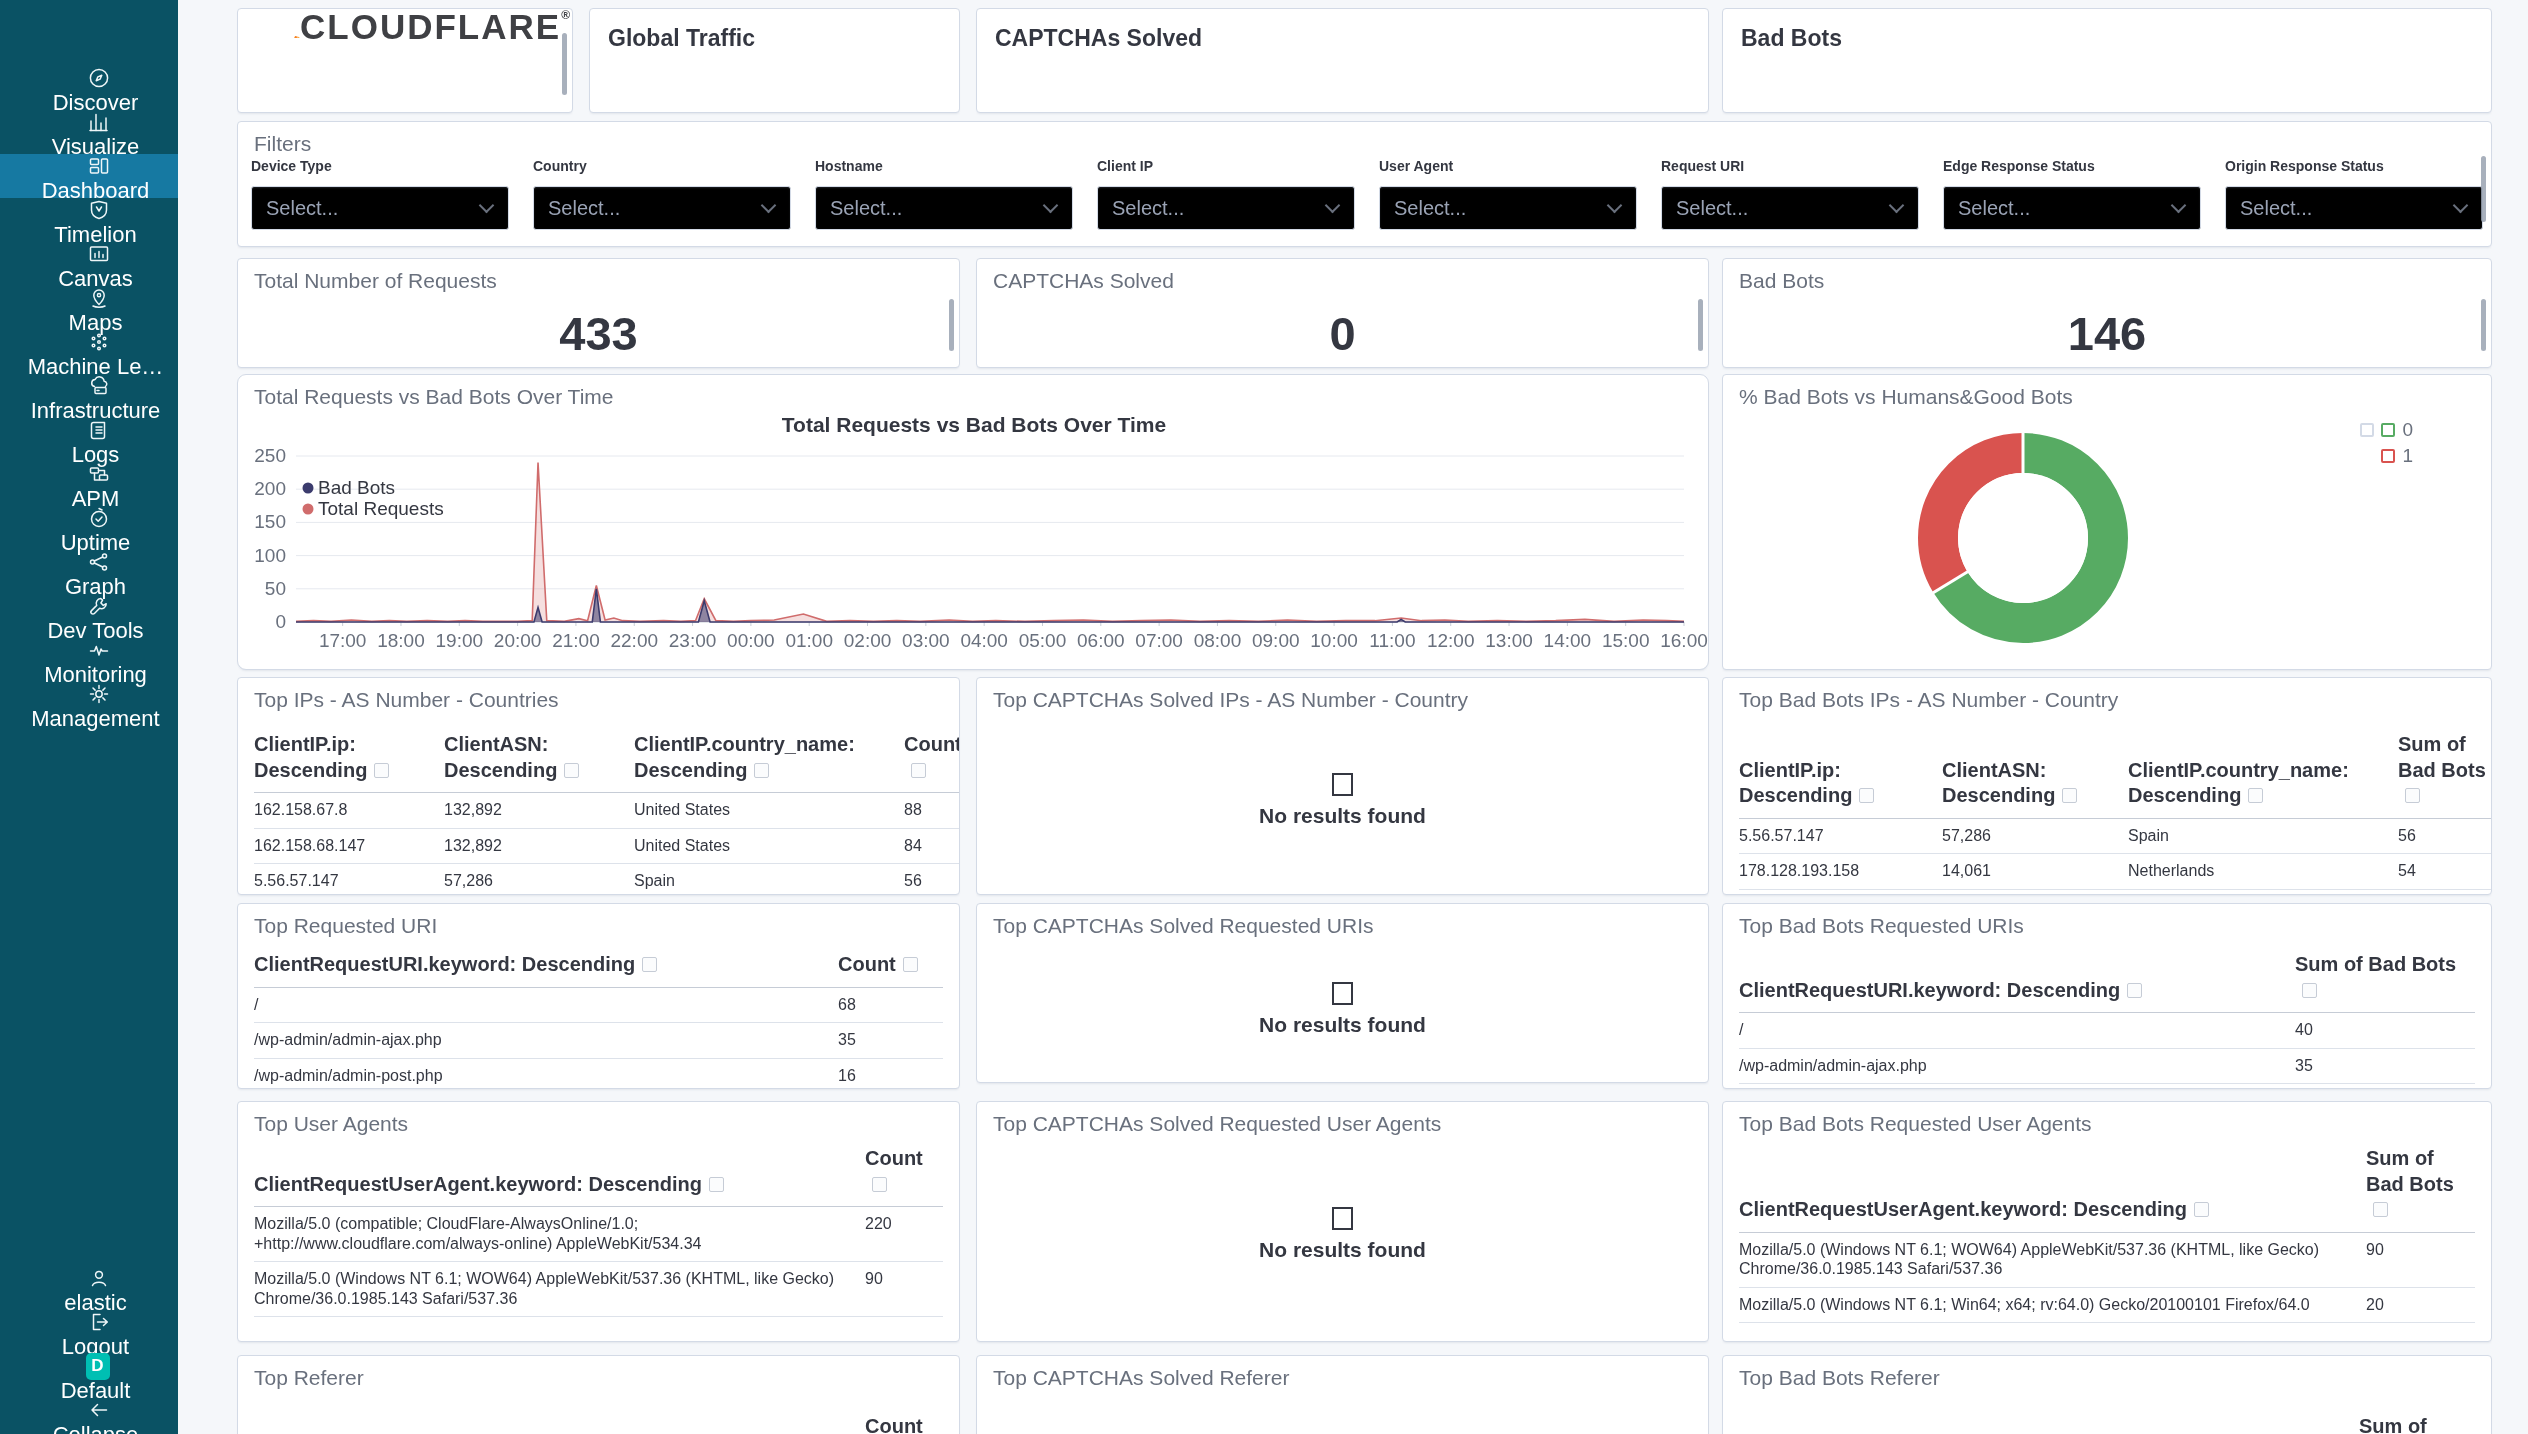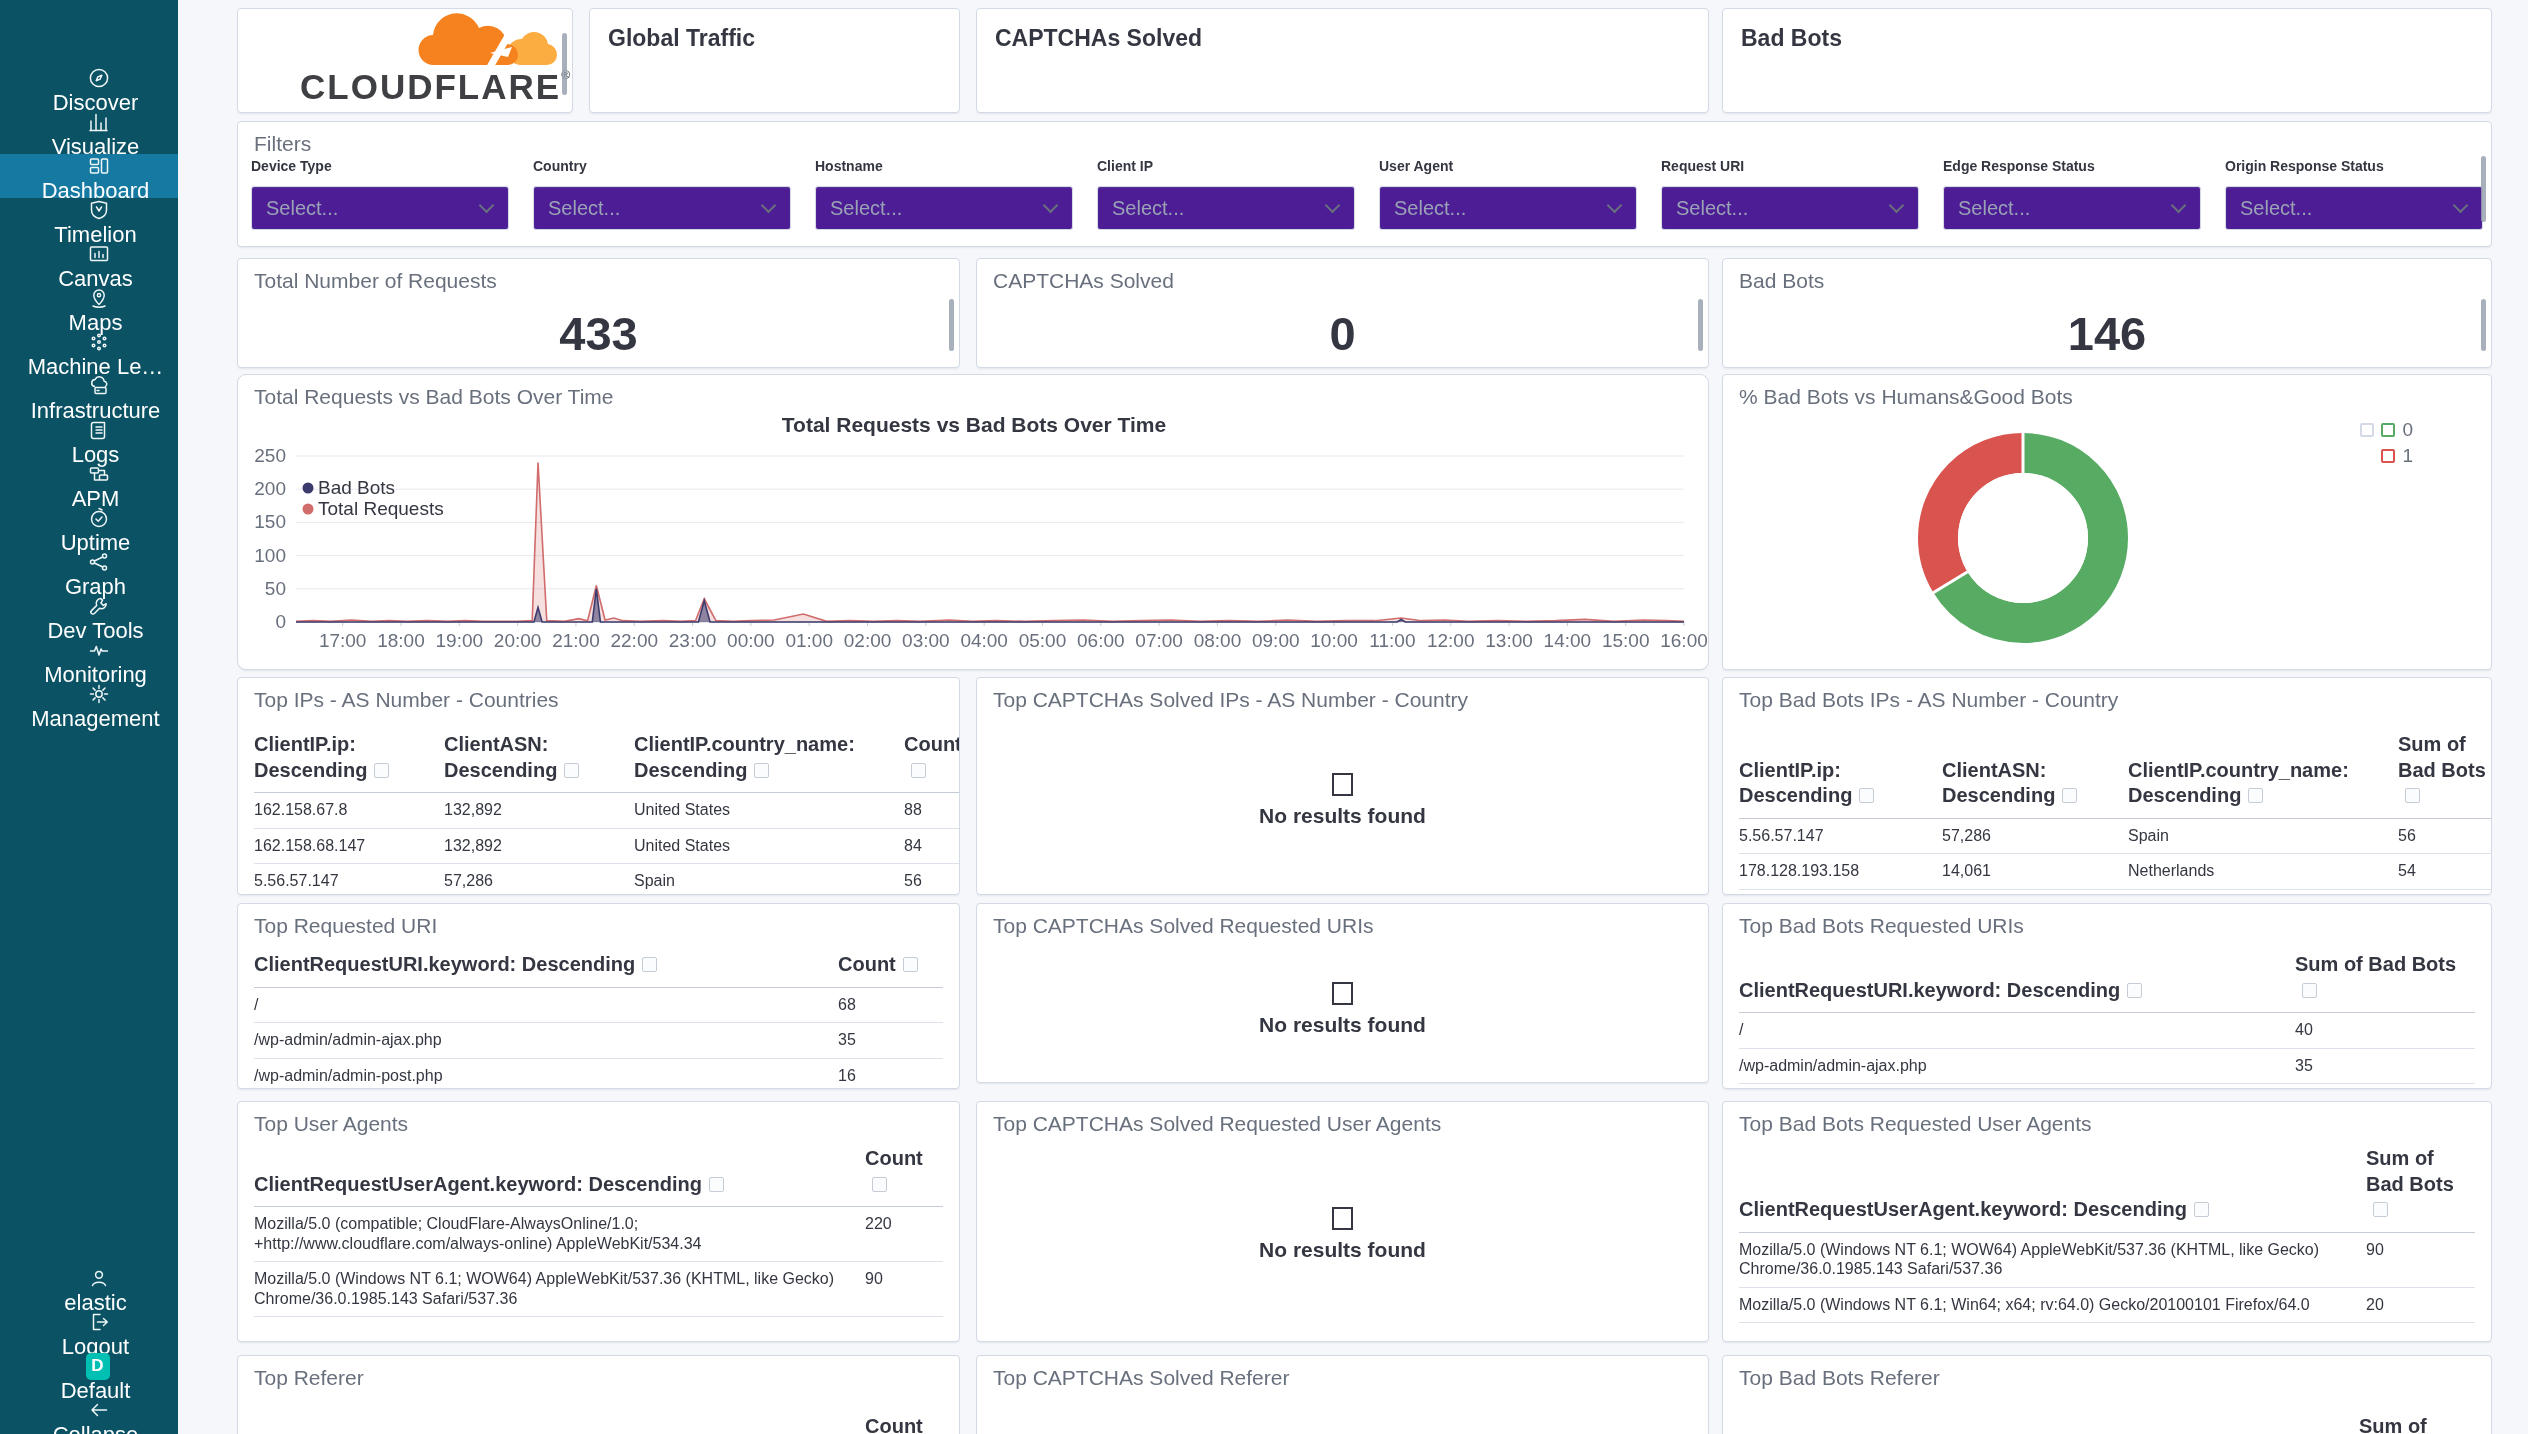--- a/index.html
+++ b/index.html
@@ -31,30 +31,30 @@
   .p-cs{left:798px;top:8px;width:733px;height:105px;}
   .p-bb{left:1544px;top:8px;width:770px;height:105px;}
   .p-filters{left:59px;top:121px;width:2255px;height:126px;}
   .p-m1{left:59px;top:258px;width:723px;height:110px;}
   .p-m2{left:798px;top:258px;width:733px;height:110px;}
   .p-m3{left:1544px;top:258px;width:770px;height:110px;}
   .p-line{left:59px;top:374px;width:1472px;height:296px;border-radius:9px;}
   .p-donut{left:1544px;top:374px;width:770px;height:296px;}
 
   
-  .cf-wrap{position:absolute;inset:0;display:flex;flex-direction:column;align-items:flex-end;justify-content:flex-end;padding-bottom:8px;}
+  .cf-wrap{position:absolute;inset:0;display:flex;flex-direction:row;align-items:flex-start;justify-content:flex-end;padding-bottom:8px;}
   .cf-text{font-size:35px;font-weight:bold;letter-spacing:2px;color:#3f4044;line-height:1;}
   .cf-reg{font-size:12px;vertical-align:top;color:#3f4044;}
   .cf-cloud{margin-left:56px;}
 
   
   .filters-row{position:absolute;left:13px;top:36px;right:30px;display:flex;gap:24px;}
   .fgroup{width:258px;flex:0 0 258px;}
   .flabel{font-size:14px;font-weight:bold;color:#343741;margin-bottom:12px;}
-  .fselect{position:relative;height:42px;border:1px solid #d3dae6;border-radius:3px;background:#4c1d95;
+  .fselect{position:relative;height:42px;border:1px solid #d3dae6;border-radius:3px;background:#000000;
     box-shadow:inset 0 1px 2px rgba(152,162,179,0.2);display:flex;align-items:center;padding:0 14px;cursor:pointer;}
   .fplaceholder{font-size:20px;color:#9aa3b5;}
   .chev{position:absolute;right:16px;top:13px;width:9px;height:9px;border-right:2px solid #69707d;border-bottom:2px solid #69707d;transform:rotate(45deg);}
 
   
   .metric-value{position:absolute;left:0;right:0;bottom:6px;text-align:center;font-size:47px;font-weight:bold;color:#343741;}
 
   
   .chart-title{position:absolute;top:38px;left:0;width:1472px;text-align:center;font-size:21px;font-weight:bold;color:#343741;}
   

